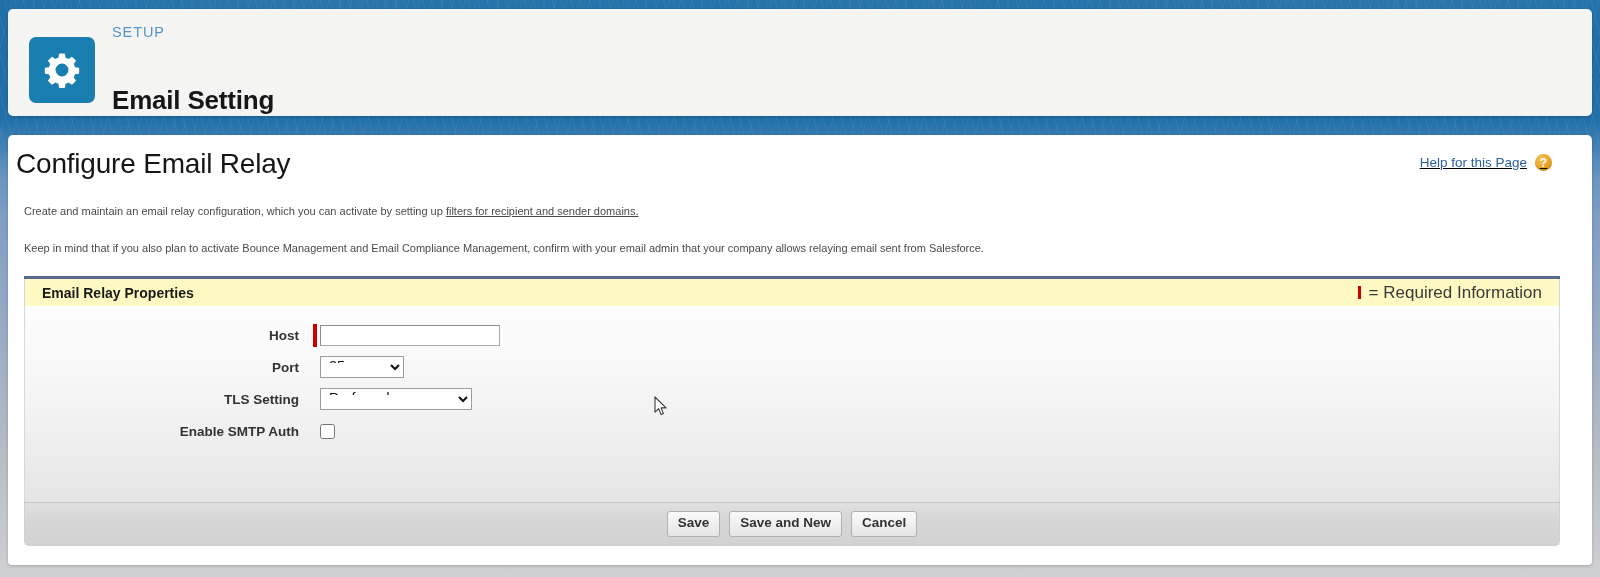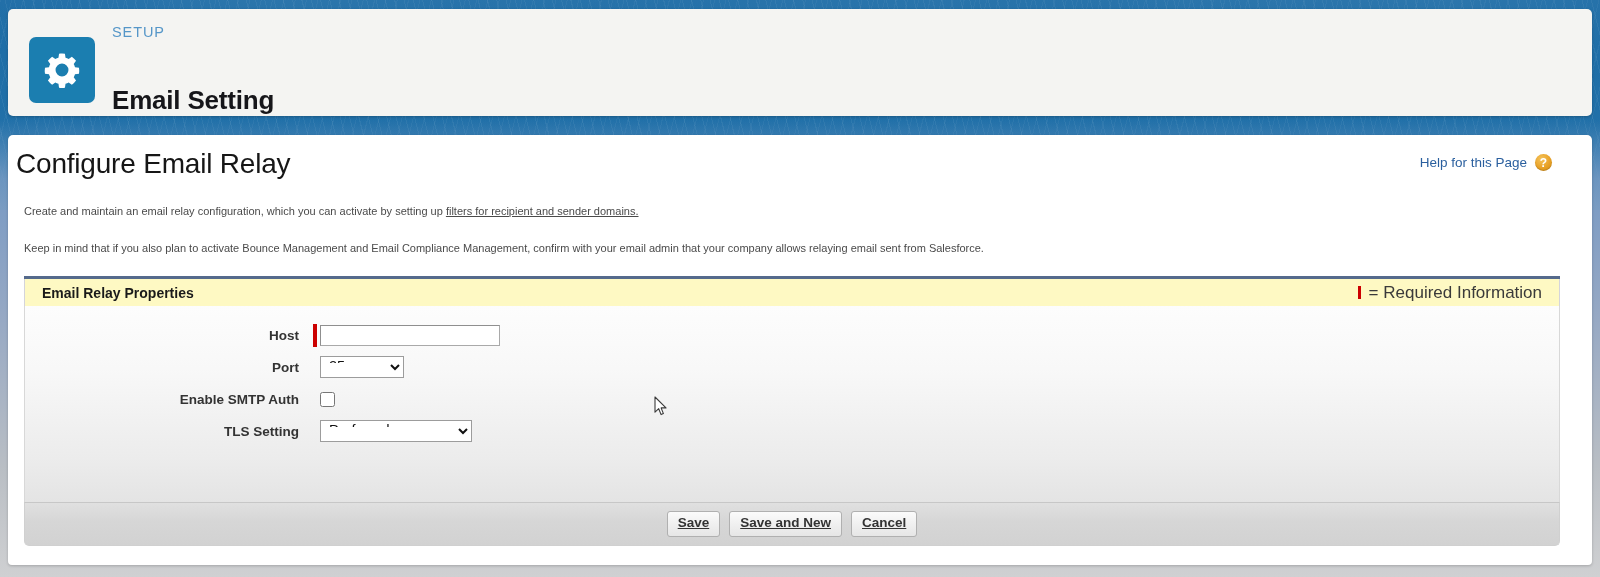--- a/index.html
+++ b/index.html
@@ -106,20 +106,21 @@
     overflow: hidden;
   }
 
   .help-link-wrap {
     position: absolute;
     right: 40px;
     top: 19px;
     display: flex;
     align-items: center;
     gap: 8px;
+    text-decoration: underline;
   }
   .help-link {
     font-size: 13.5px;
     color: #2a5f9e;
     text-decoration: none;
     cursor: pointer;
   }
   .help-badge {
     width: 17px;
     height: 17px;
@@ -288,21 +289,20 @@
     font-family: "Liberation Sans", sans-serif;
     font-size: 13.5px;
     font-weight: bold;
     color: #333333;
     background: linear-gradient(180deg, #fbfbfb 0%, #f0f0f0 50%, #e6e6e6 100%);
     border: 1px solid #b0b0b0;
     border-radius: 3px;
     padding: 3px 10px 4px 10px;
     cursor: pointer;
     line-height: 1.2;
-    text-decoration: underline;
   }
 
   
   .cursor {
     position: absolute;
     left: 654px;
     top: 396px;
     pointer-events: none;
     z-index: 50;
   }
@@ -367,35 +367,35 @@
 
     <div class="field-row">
       <div class="field-label">Port</div>
       <div class="field-control">
         <span class="req-spacer"></span>
         <select class="sel sel-port"><option value="25">25</option><option value="587">587</option><option value="465">465</option></select>
       </div>
     </div>
 
     <div class="field-row">
+      <div class="field-label">TLS Setting</div>
+      <div class="field-control">
+        <span class="req-spacer"></span>
+        <select class="sel sel-tls"><option value="Preferred">Preferred</option><option value="Preferred Verify">Preferred Verify</option><option value="Required">Required</option><option value="Required Verify">Required Verify</option><option value="None">None</option></select>
+      </div>
+    </div>
+
+    <div class="field-row">
       <div class="field-label">Enable SMTP Auth</div>
       <div class="field-control">
         <span class="req-spacer"></span>
         <input class="chk" type="checkbox" style="">
       </div>
     </div>
 
-    <div class="field-row">
-      <div class="field-label">TLS Setting</div>
-      <div class="field-control">
-        <span class="req-spacer"></span>
-        <select class="sel sel-tls"><option value="Preferred">Preferred</option><option value="Preferred Verify">Preferred Verify</option><option value="Required">Required</option><option value="Required Verify">Required Verify</option><option value="None">None</option></select>
-      </div>
-    </div>
-
   </div>
 
   <div class="panel-footer">
     <button class="btn">Save</button>
     <button class="btn">Save and New</button>
     <button class="btn">Cancel</button>
   </div>
 
 </div>
 

